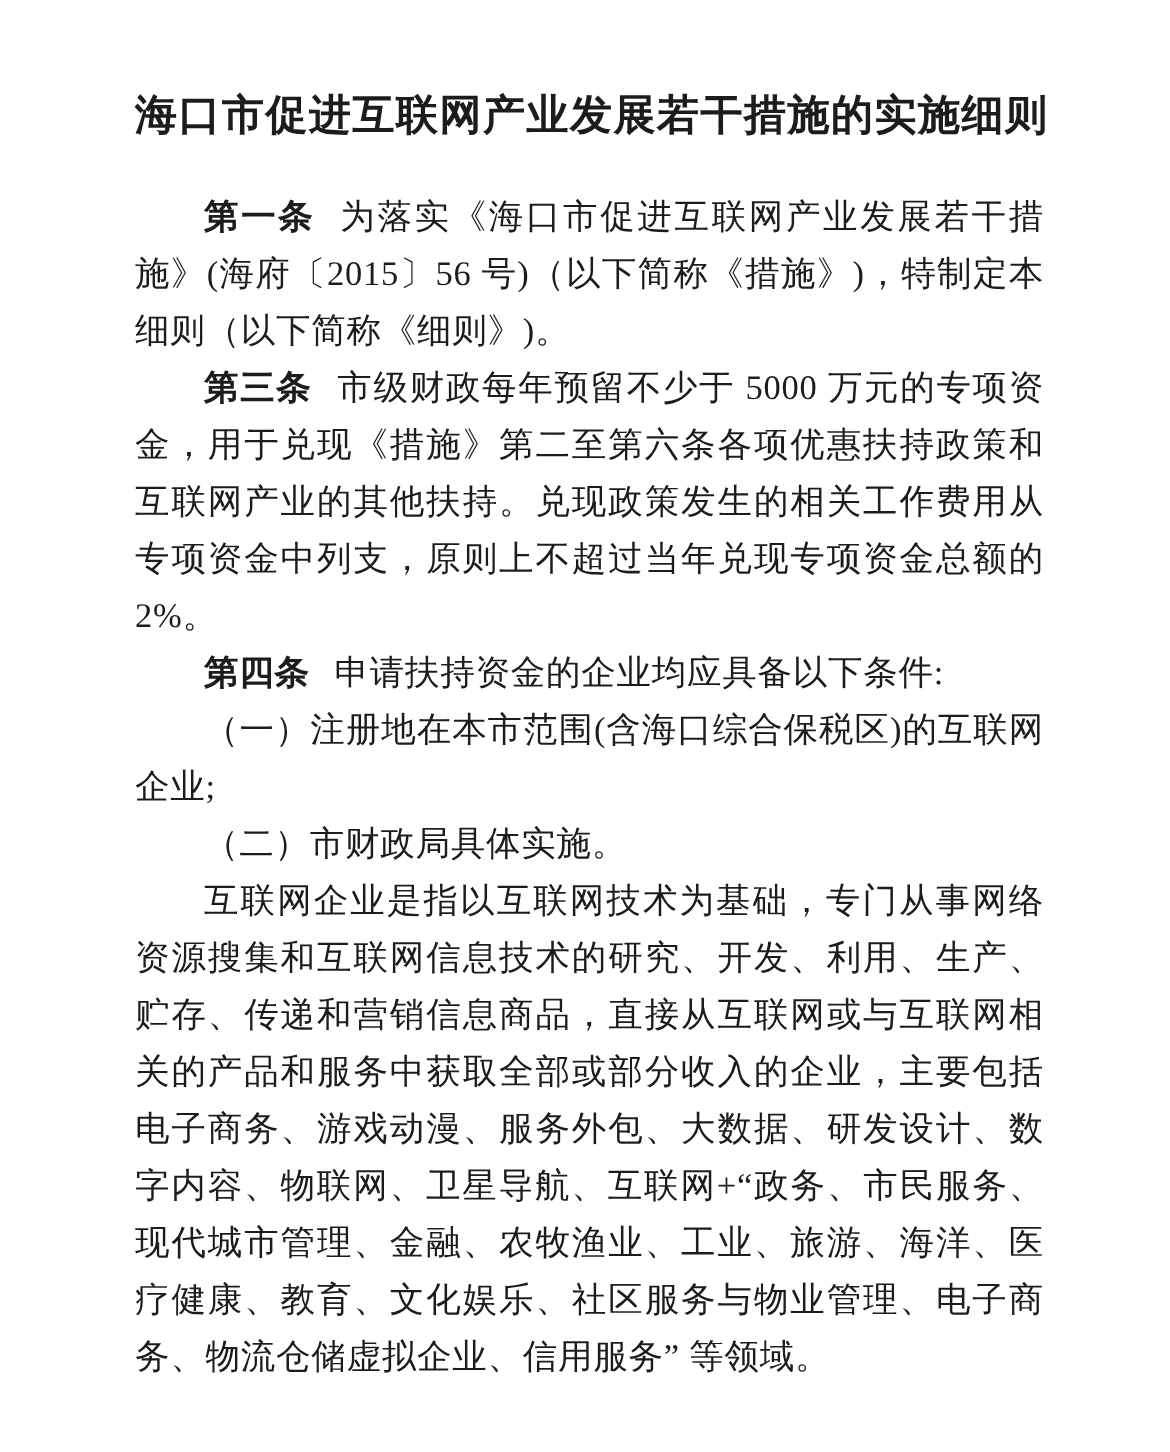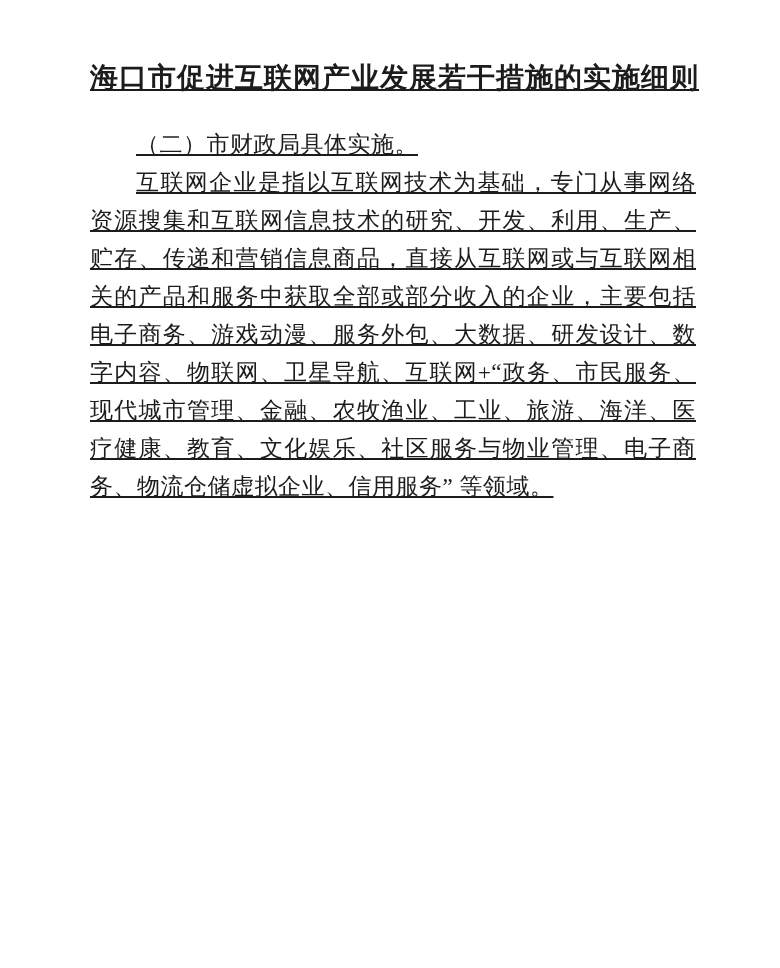--- a/index.html
+++ b/index.html
@@ -15,21 +15,20 @@
     background: var(--page-background);
     color: var(--text);
     font-family: "Liberation Serif", "DejaVu Serif", serif;
   }
   .page {
     position: relative;
     width: 780px;
     height: 968px;
     padding: 56px 84px 0 90px;
     overflow: hidden;
-    text-decoration: underline;
   }
   .doc-title {
     margin: 0 0 26px 0;
     font-size: 28px;
     font-weight: 700;
     line-height: 44px;
     text-align: center;
     letter-spacing: 1px;
     white-space: nowrap;
   }
@@ -46,22 +45,26 @@
     margin-right: 0.72em;
   }
 </style>
 </head>
 <body>
 
 <div class="page">
 
   <h1 class="doc-title">海口市促进互联网产业发展若干措施的实施细则</h1>
 
+  <p class="para"><span class="article-label">第一条</span><span>为落实《海口市促进互联网产业发展若干措施》(海府〔2015〕56 号)（以下简称《措施》)，特制定本细则（以下简称《细则》)。</span></p>
 
 
+  <p class="para"><span class="article-label">第三条</span><span>市级财政每年预留不少于 5000 万元的专项资金，用于兑现《措施》第二至第六条各项优惠扶持政策和互联网产业的其他扶持。兑现政策发生的相关工作费用从专项资金中列支，原则上不超过当年兑现专项资金总额的 2%。</span></p>
 
+  <p class="para"><span class="article-label">第四条</span><span>申请扶持资金的企业均应具备以下条件:</span></p>
 
+  <p class="para"><span>（一）注册地在本市范围(含海口综合保税区)的互联网企业;</span></p>
 
   <p class="para"><span>（二）市财政局具体实施。</span></p>
 
   <p class="para"><span>互联网企业是指以互联网技术为基础，专门从事网络资源搜集和互联网信息技术的研究、开发、利用、生产、贮存、传递和营销信息商品，直接从互联网或与互联网相关的产品和服务中获取全部或部分收入的企业，主要包括电子商务、游戏动漫、服务外包、大数据、研发设计、数字内容、物联网、卫星导航、互联网+“政务、市民服务、现代城市管理、金融、农牧渔业、工业、旅游、海洋、医疗健康、教育、文化娱乐、社区服务与物业管理、电子商务、物流仓储虚拟企业、信用服务” 等领域。</span></p>
 
 </div>
 
 </body></html>

